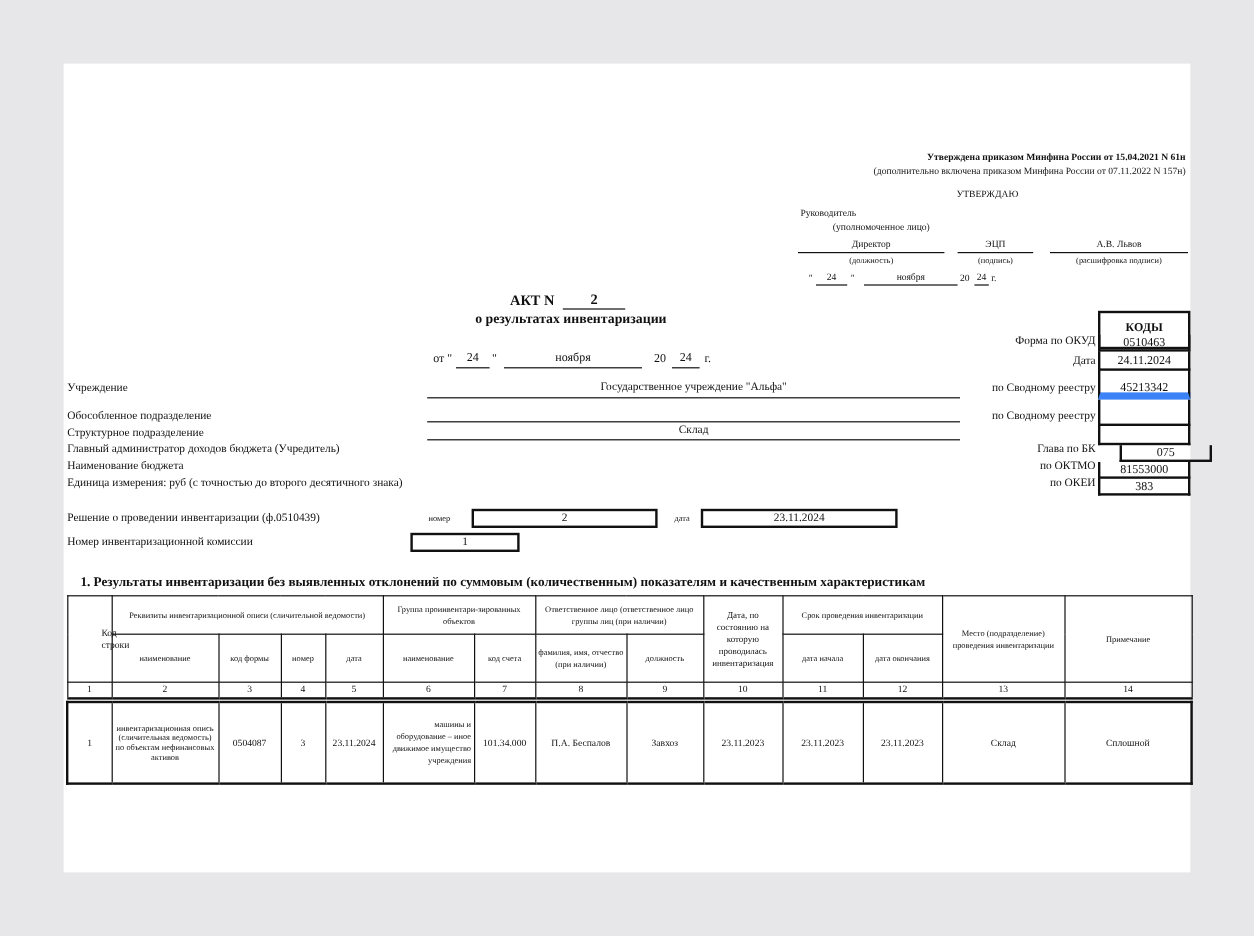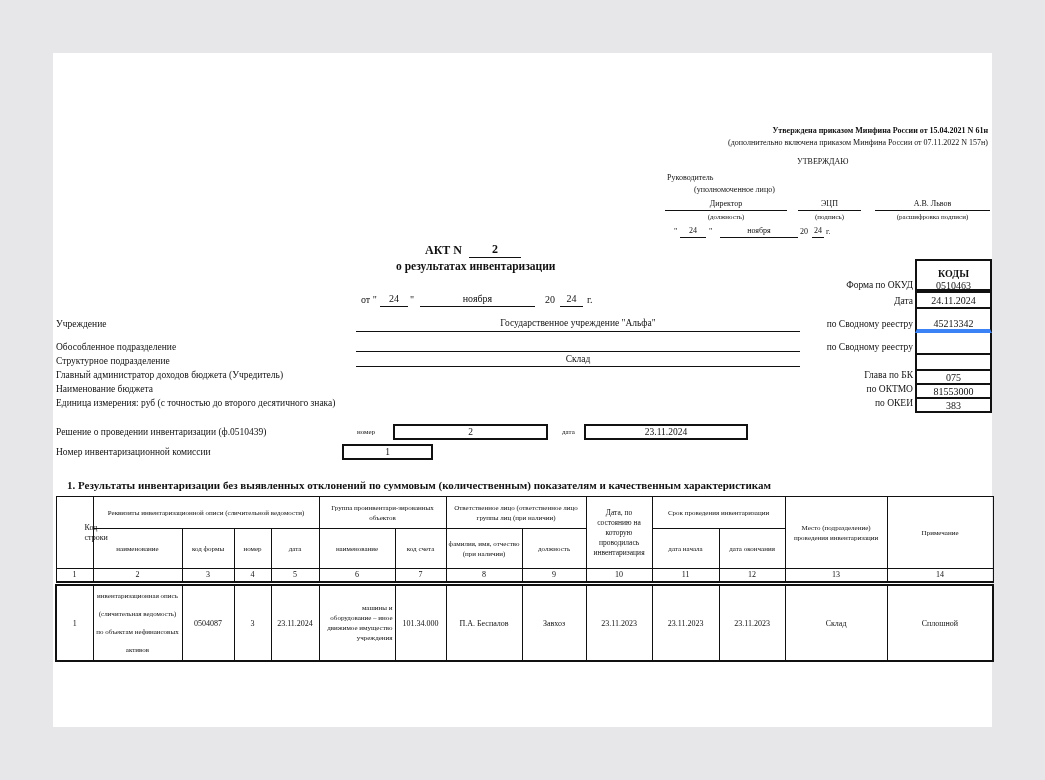--- a/index.html
+++ b/index.html
@@ -73,24 +73,24 @@
   <div class="abs t10" style="left:357px; top:241px;">"</div>
   <div class="uline t10" style="left:367px; top:240px; width:115px; height:14px;"><span>ноября</span></div>
   <div class="abs t10" style="left:492px; top:241px;">20</div>
   <div class="uline t10" style="left:507px; top:240px; width:23px; height:14px;"><span>24</span></div>
   <div class="abs t10" style="left:534px; top:241px;">г.</div>
 
   <div class="codes">
     <div class="code-cell bold" style="top:0; height:32px; line-height:26px; border-top:2px solid #111; border-bottom:2px solid #111;">КОДЫ</div>
     <div class="code-cell" style="top:20px; height:14px; line-height:13px; border-bottom:2px solid #111;">0510463</div>
     <div class="code-cell" style="top:34px; height:16px; line-height:15px; border-bottom:2px solid #111;">24.11.2024</div>
-    <div class="code-cell" style="top:50px; height:24px; line-height:30px; border-bottom:4px solid #3b82f6;">45213342</div>
+    <div class="code-cell" style="top:50px; height:24px; line-height:30px; border-bottom:6px solid #3b82f6;">45213342</div>
     <div class="code-cell" style="top:74px; height:22px; border-bottom:2px solid #111;"></div>
     <div class="code-cell" style="top:96px; height:16px; border-bottom:2px solid #111;"></div>
-    <div class="code-cell" style="top:112px; height:14px; line-height:13px; border-bottom:2px solid #111;">075</div>
+    <div class="code-cell" style="top:112px; height:14px; line-height:13px; border-bottom:2px solid #111;margin-left:18px;">075</div>
     <div class="code-cell" style="top:126px; height:14px; line-height:13px; border-bottom:2px solid #111;">81553000</div>
     <div class="code-cell" style="top:140px; height:14px; line-height:13px; border-bottom:2px solid #111;">383</div>
   </div>
   <div class="code-label" style="right:79px; top:227px;">Форма по ОКУД</div>
   <div class="code-label" style="right:79px; top:243px;">Дата</div>
   <div class="code-label" style="right:79px; top:266px;">по Сводному реестру</div>
   <div class="code-label" style="right:79px; top:289px;">по Сводному реестру</div>
   <div class="code-label" style="right:79px; top:317px;">Глава по БК</div>
   <div class="code-label" style="right:79px; top:331px;">по ОКТМО</div>
   <div class="code-label" style="right:79px; top:345px;">по ОКЕИ</div>
@@ -175,21 +175,21 @@
       <td>11</td>
       <td>12</td>
       <td>13</td>
       <td>14</td>
     </tr>
     <tr class="spacer">
       <td colspan="14" style="border-top:2px solid #111; border-bottom:none;"></td>
     </tr>
     <tr class="data data-top">
       <td>1</td>
-      <td style="font-size:7px; line-height:18px;">инвентаризационная опись (сличительная ведомость) по объектам нефинансовых активов</td>
+      <td style="font-size:7px; line-height:8px;">инвентаризационная опись (сличительная ведомость) по объектам нефинансовых активов</td>
       <td>0504087</td>
       <td>3</td>
       <td>23.11.2024</td>
       <td style="font-size:7px; line-height:10px;text-align:right;">машины и оборудование – иное движимое имущество учреждения</td>
       <td>101.34.000</td>
       <td>П.А. Беспалов</td>
       <td>Завхоз</td>
       <td>23.11.2023</td>
       <td>23.11.2023</td>
       <td>23.11.2023</td>

